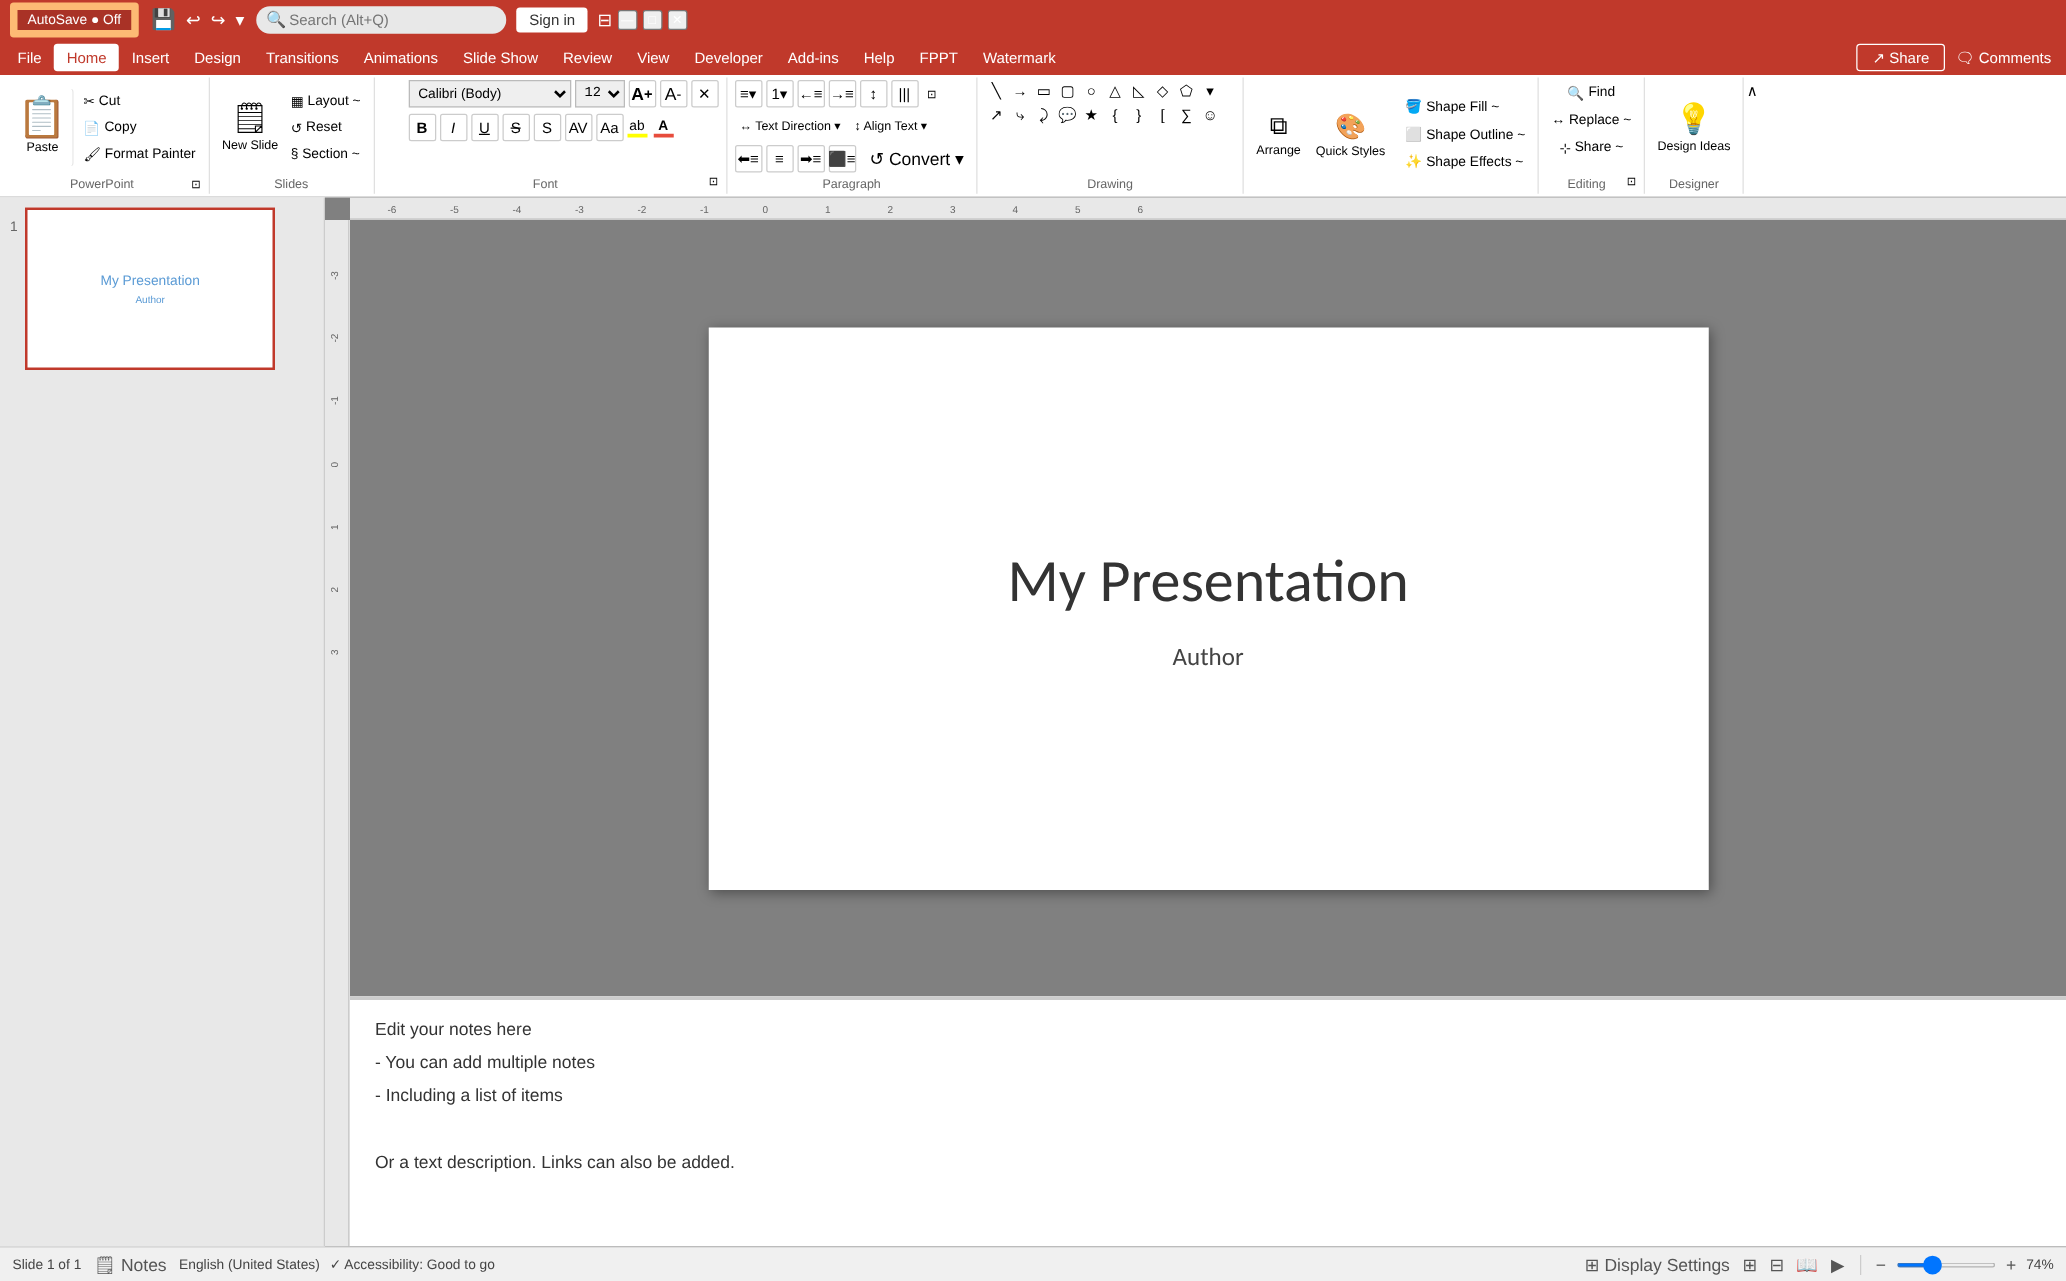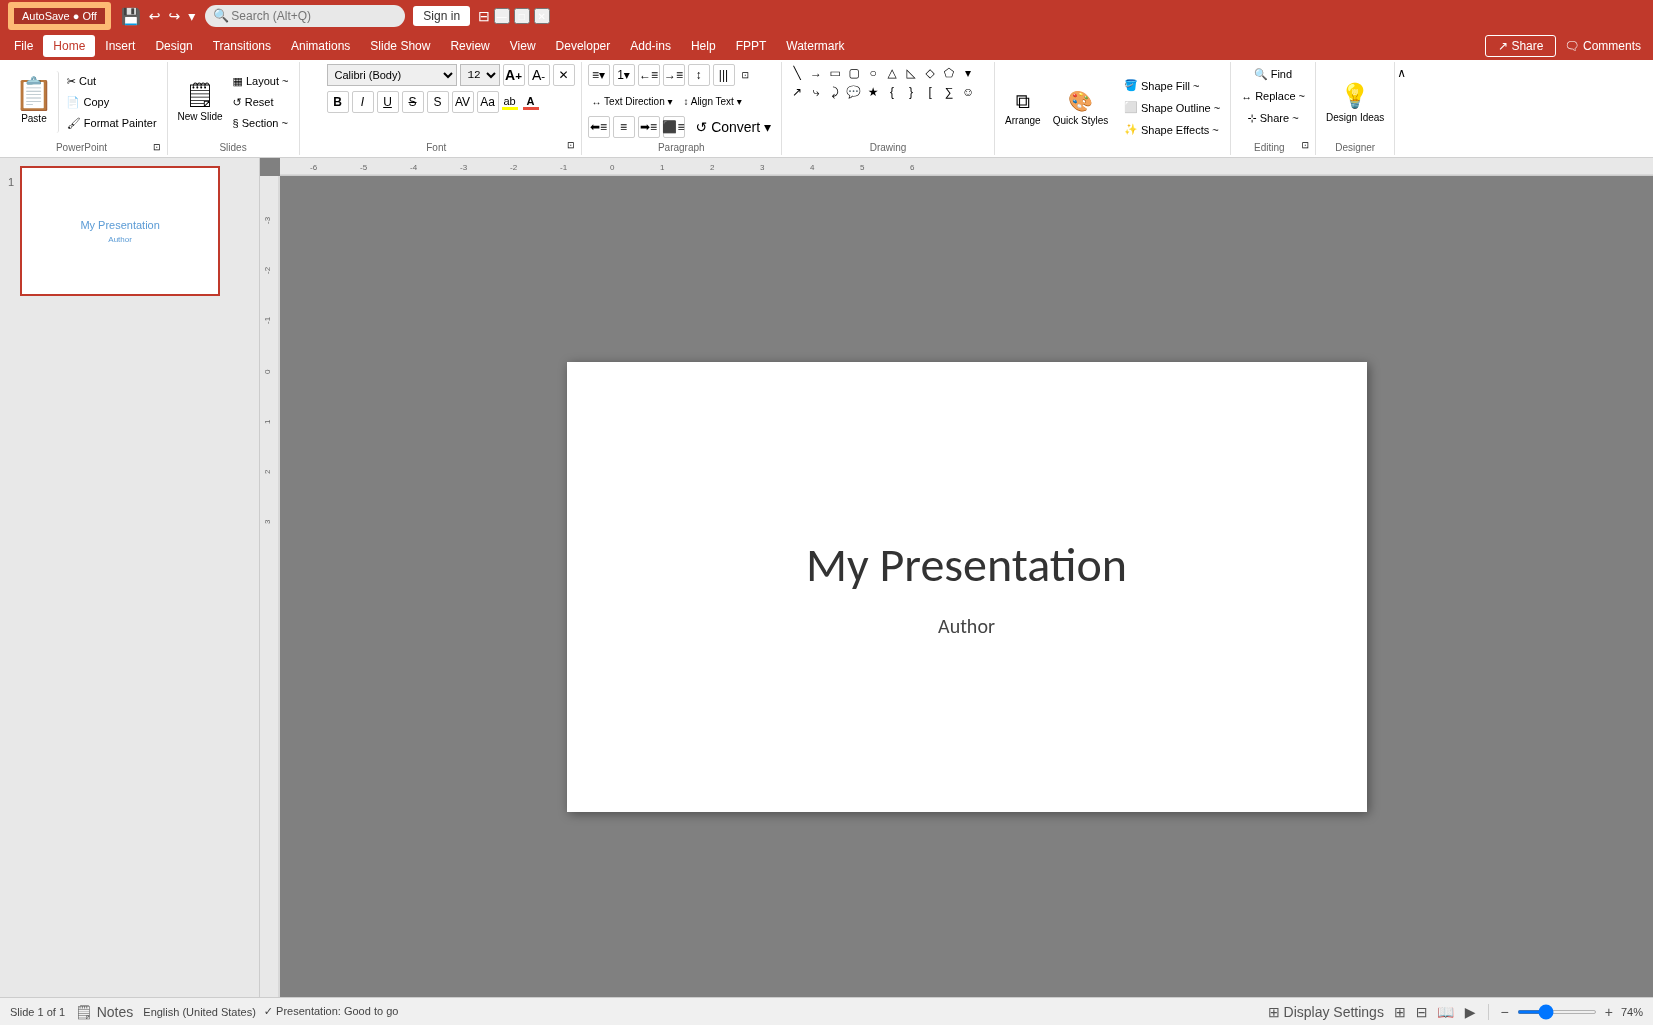--- a/index.html
+++ b/index.html
@@ -712,34 +712,43 @@
 
       <div style="flex:1; display:flex; flex-direction:column; overflow:hidden; background:#808080;">
 
         <div id="slide-area" style="flex:1; display:flex; align-items:center; justify-content:center; overflow:auto; padding:20px;">
           <div id="slide-canvas">
             <div class="slide-main-title">My Presentation</div>
             <div class="slide-subtitle">Author</div>
           </div>
         </div>
 
+        <div id="notes-area">
+          <div class="notes-content">
+            <p>Edit your notes here</p>
+            <p>  -    You can add multiple notes</p>
+            <p>  -    Including a list of items</p>
+            <p>&nbsp;</p>
+            <p>Or a text description. Links can also be added.</p>
+          </div>
+        </div>
       </div>
     </div>
   </div>
 </div>
 
 <div id="status-bar">
   <div class="left">
     <span>Slide 1 of 1</span>
     <button class="view-btn">
       <span>🗒</span>
       <span>Notes</span>
     </button>
     <span>English (United States)</span>
-    <span>✓ Presentation: Good to go</span>
+    <span>✓ Accessibility: Good to go</span>
   </div>
   <div class="right">
     <button class="view-btn">
       <span>⊞</span>
       <span>Display Settings</span>
     </button>
     <button class="view-btn" title="Normal View">⊞</button>
     <button class="view-btn" title="Slide Sorter">⊟</button>
     <button class="view-btn" title="Reading View">📖</button>
     <button class="view-btn" title="Slide Show">▶</button>

